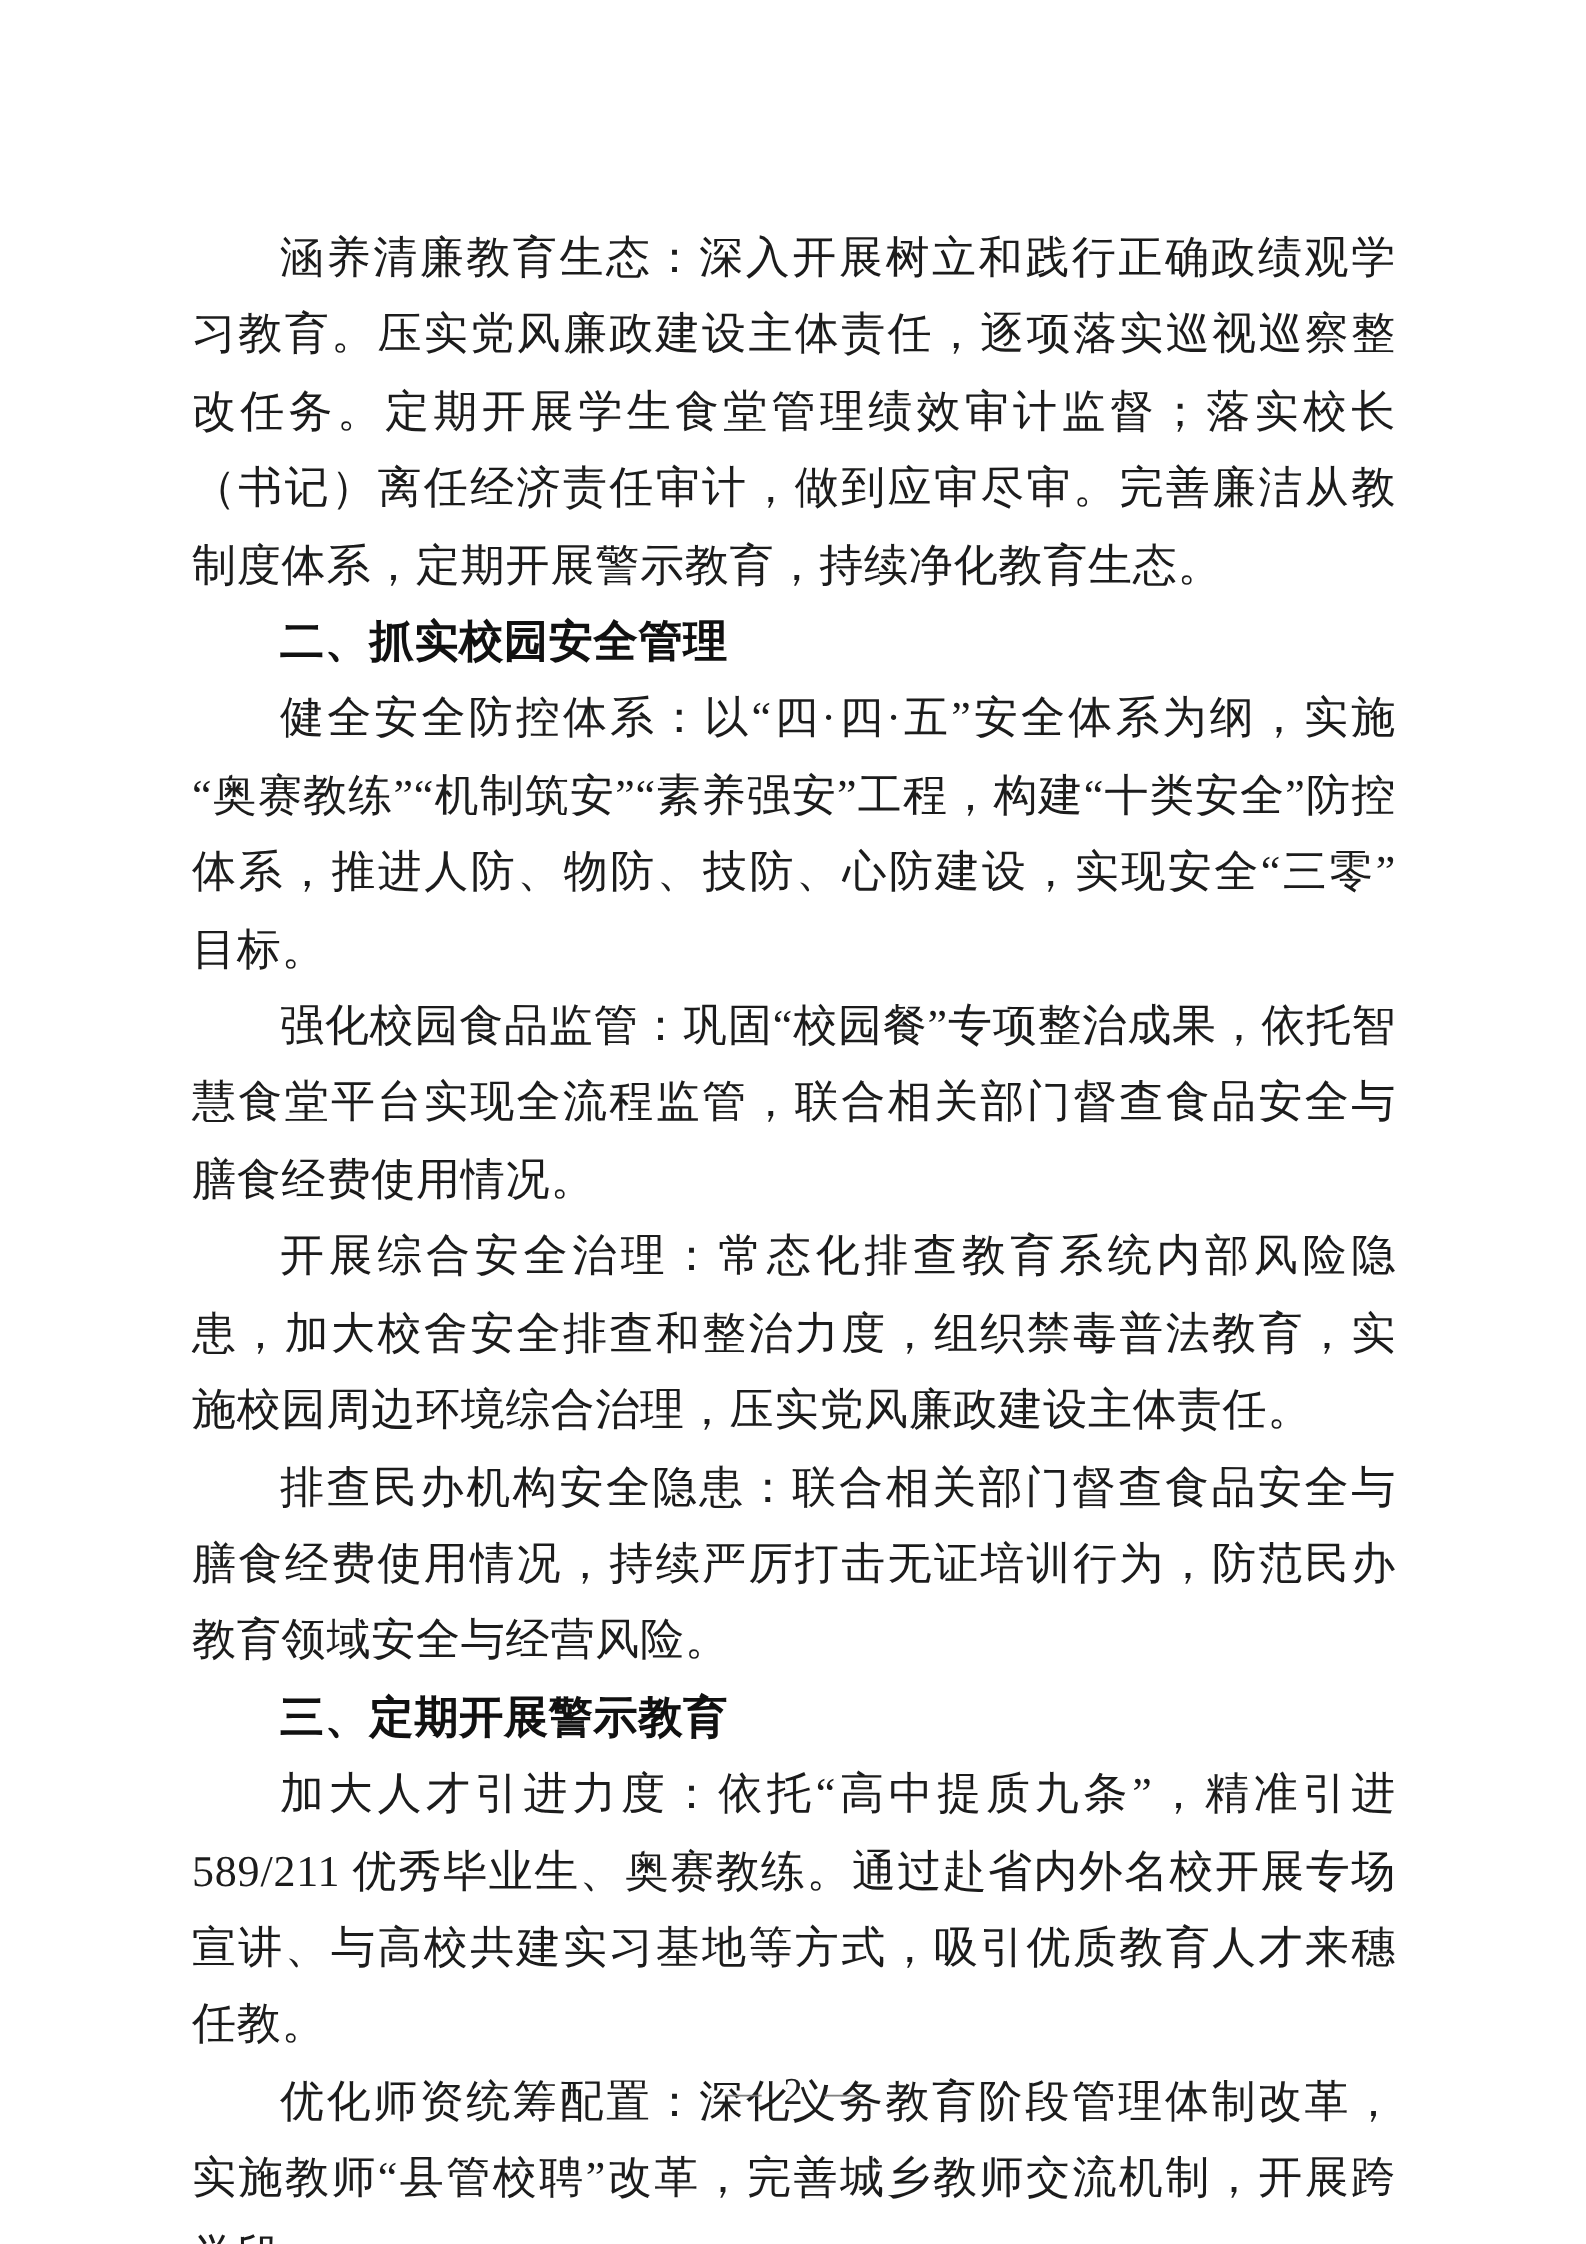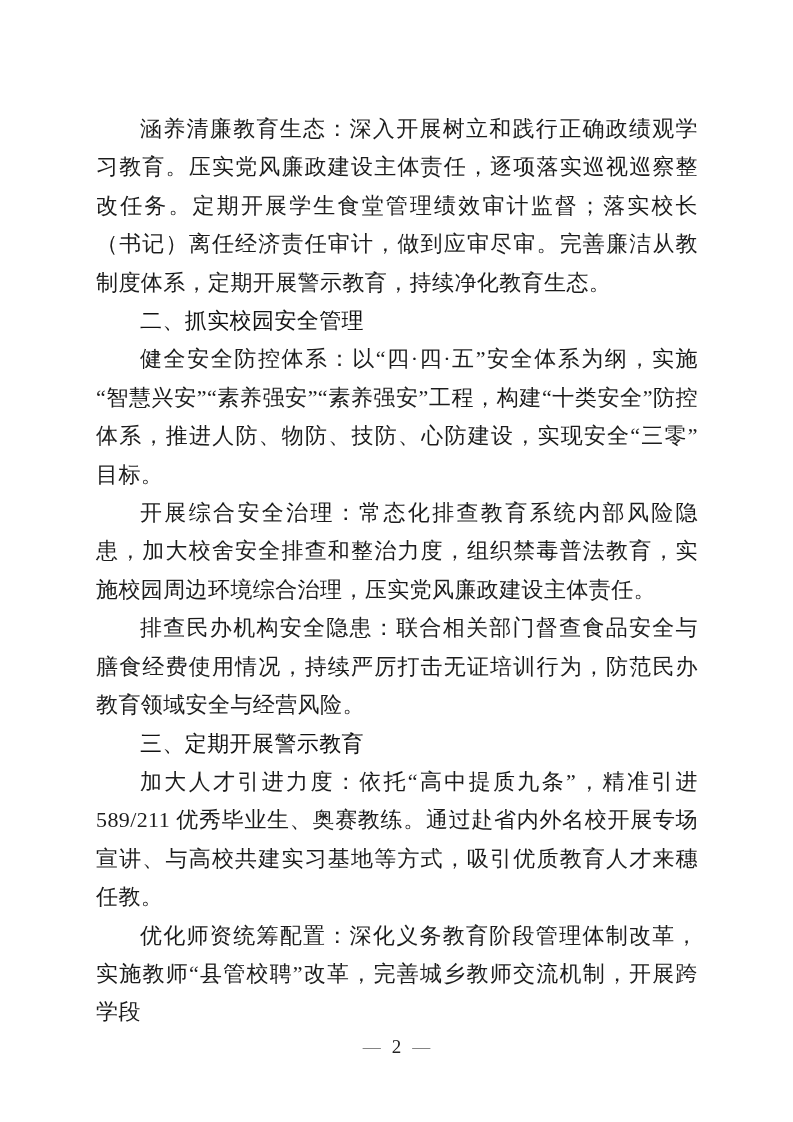--- a/index.html
+++ b/index.html
@@ -28,21 +28,21 @@
     font-size: 22px;
     line-height: 38.4px;
     letter-spacing: 0.4px;
     text-align: justify;
     text-justify: inter-character;
     text-align-last: left;
     text-indent: 2em;
     color: #1c1c1c;
   }
   .heading {
-    font-weight: normal;
+    font-weight: bold;
     color: #111111;
   }
   .page-footer {
     position: absolute;
     top: 1036px;
     left: 0;
     width: 100%;
     text-align: center;
     font-size: 19px;
     color: #222222;
@@ -56,21 +56,22 @@
     color: #222222;
   }
 </style>
 </head>
 <body>
 
 <div class="page">
   <main class="content" id="doc-body">
       <p class="para">涵养清廉教育生态：深入开展树立和践行正确政绩观学习教育。压实党风廉政建设主体责任，逐项落实巡视巡察整改任务。定期开展学生食堂管理绩效审计监督；落实校长（书记）离任经济责任审计，做到应审尽审。完善廉洁从教制度体系，定期开展警示教育，持续净化教育生态。</p>
       <p class="heading">二、抓实校园安全管理</p>
-      <p class="para">健全安全防控体系：以“四·四·五”安全体系为纲，实施“智慧兴安”“素养强安”“素养强安”工程，构建“十类安全”防控体系，推进人防、物防、技防、心防建设，实现安全“三零”目标。</p>
+      <p class="para">健全安全防控体系：以“四·四·五”安全体系为纲，实施“奥赛教练”“机制筑安”“素养强安”工程，构建“十类安全”防控体系，推进人防、物防、技防、心防建设，实现安全“三零”目标。</p>
+      <p class="para">强化校园食品监管：巩固“校园餐”专项整治成果，依托智慧食堂平台实现全流程监管，联合相关部门督查食品安全与膳食经费使用情况。</p>
       <p class="para">开展综合安全治理：常态化排查教育系统内部风险隐患，加大校舍安全排查和整治力度，组织禁毒普法教育，实施校园周边环境综合治理，压实党风廉政建设主体责任。</p>
       <p class="para">排查民办机构安全隐患：联合相关部门督查食品安全与膳食经费使用情况，持续严厉打击无证培训行为，防范民办教育领域安全与经营风险。</p>
       <p class="heading">三、定期开展警示教育</p>
       <p class="para">加大人才引进力度：依托“高中提质九条”，精准引进 589/211 优秀毕业生、奥赛教练。通过赴省内外名校开展专场宣讲、与高校共建实习基地等方式，吸引优质教育人才来穗任教。</p>
       <p class="para">优化师资统筹配置：深化义务教育阶段管理体制改革，实施教师“县管校聘”改革，完善城乡教师交流机制，开展跨学段</p>
     </main>
   <footer class="page-footer">
     <span class="dash">—</span><span class="num">2</span><span class="dash">—</span>
   </footer>
 </div>

